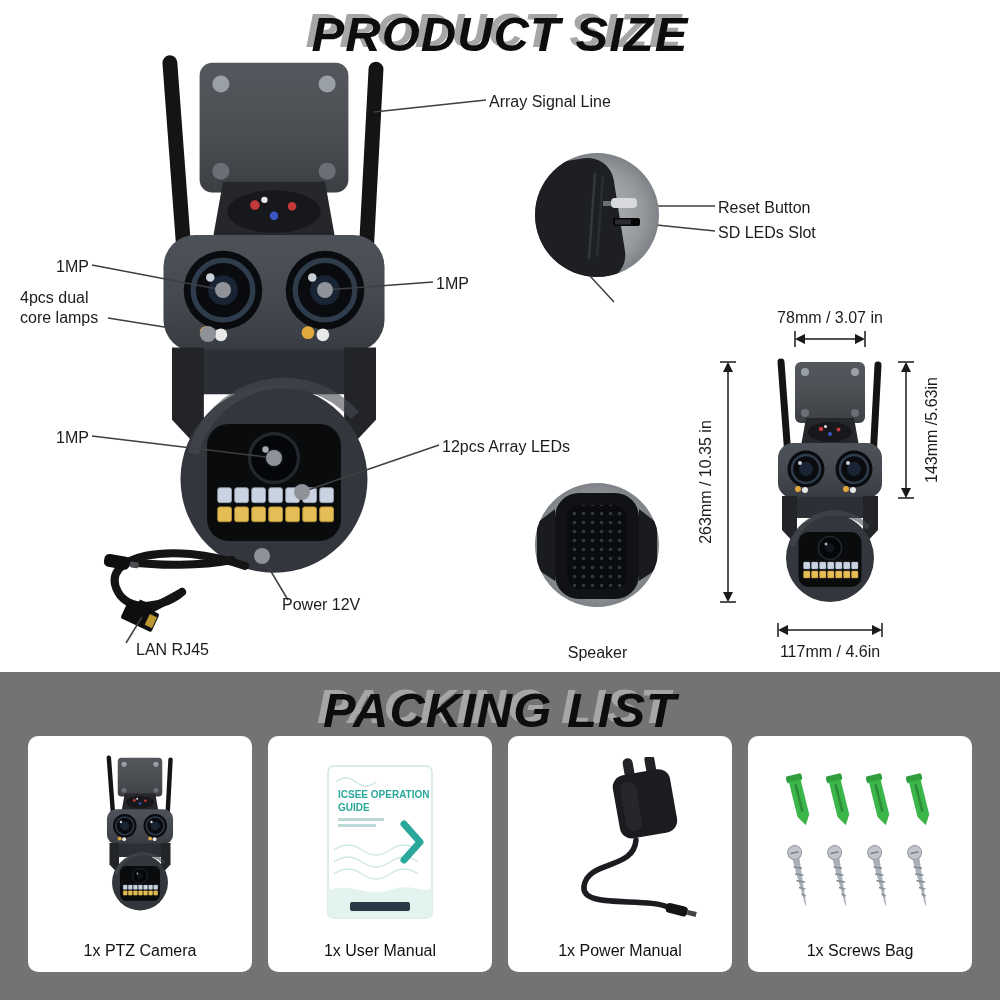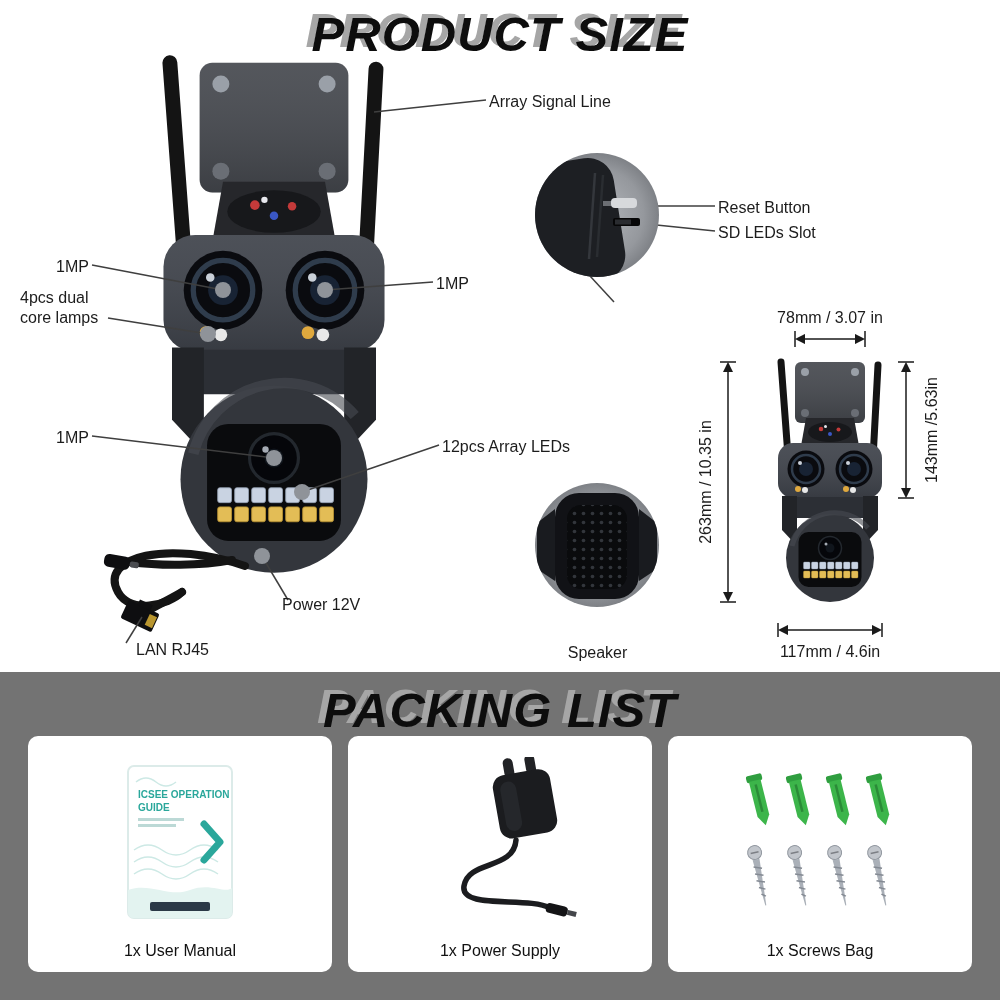--- a/index.html
+++ b/index.html
@@ -269,20 +269,28 @@
 <div class="label center" style="left:752px; top:308px; width:156px;">78mm / 3.07 in</div>
 <div class="vlabel" style="left:932px; top:430px;">143mm /5.63in</div>
 <div class="vlabel" style="left:706px; top:482px;">263mm / 10.35 in</div>
 <div class="label center" style="left:752px; top:642px; width:156px;">117mm / 4.6in</div>
 
 <div class="packing">
   <div id="title-packing" class="sec-title">PACKING LIST</div>
 
   <div class="cards">
 
+    <div class="card">
+      <div class="graphic">
+        <svg width="102" height="178" viewBox="0 0 320 560">
+          <use href="#camcore"></use>
+        </svg>
+      </div>
+      <div class="caption">1x PTZ Camera</div>
+    </div>
 
     <div class="card">
       <div class="graphic">
         <svg width="180" height="172" viewBox="0 0 180 170">
           <rect x="38" y="8" width="104" height="152" rx="6" fill="#ffffff" stroke="#dcebe9" stroke-width="2"></rect>
           <g stroke="#cde9e5" stroke-width="1.5" fill="none">
             <path d="M44,92 q14,-10 28,0 t28,0 t28,0"></path>
             <path d="M44,104 q14,-10 28,0 t28,0 t28,0"></path>
             <path d="M44,116 q14,-10 28,0 t28,0 t28,0"></path>
             <path d="M46,24 q10,-8 20,0 t20,0"></path>
@@ -308,21 +316,21 @@
             <rect x="86" y="14" width="58" height="64" rx="12" fill="#1b1c1f"></rect>
             <rect x="93" y="21" width="16" height="50" rx="8" fill="#2a2c30" opacity="0.7"></rect>
           </g>
           <path d="M106,82 C104,112 58,102 54,128 C50,152 118,138 140,150" stroke="#1b1c1f" stroke-width="5.5" fill="none" stroke-linecap="round"></path>
           <g transform="translate(140,150) rotate(14)">
             <rect x="-4" y="-5" width="22" height="10" rx="4" fill="#141416"></rect>
             <rect x="18" y="-2.5" width="9" height="5" fill="#44464a"></rect>
           </g>
         </svg>
       </div>
-      <div class="caption">1x Power Supply</div>
+      <div class="caption">1x Power Manual</div>
     </div>
 
     <div class="card">
       <div class="graphic">
         <svg width="180" height="172" viewBox="0 0 180 170">
           <g>
             <g transform="translate(30,44) rotate(-14)">
               <rect x="-8" y="-28" width="16" height="7" rx="2" fill="#2f9e3f"></rect>
               <path d="M-6,-22 L6,-22 L6,14 L0,24 L-6,14 Z" fill="#3cb54a"></path>
               <line x1="0" y1="-18" x2="0" y2="10" stroke="#2b8a38" stroke-width="2.5"></line>

